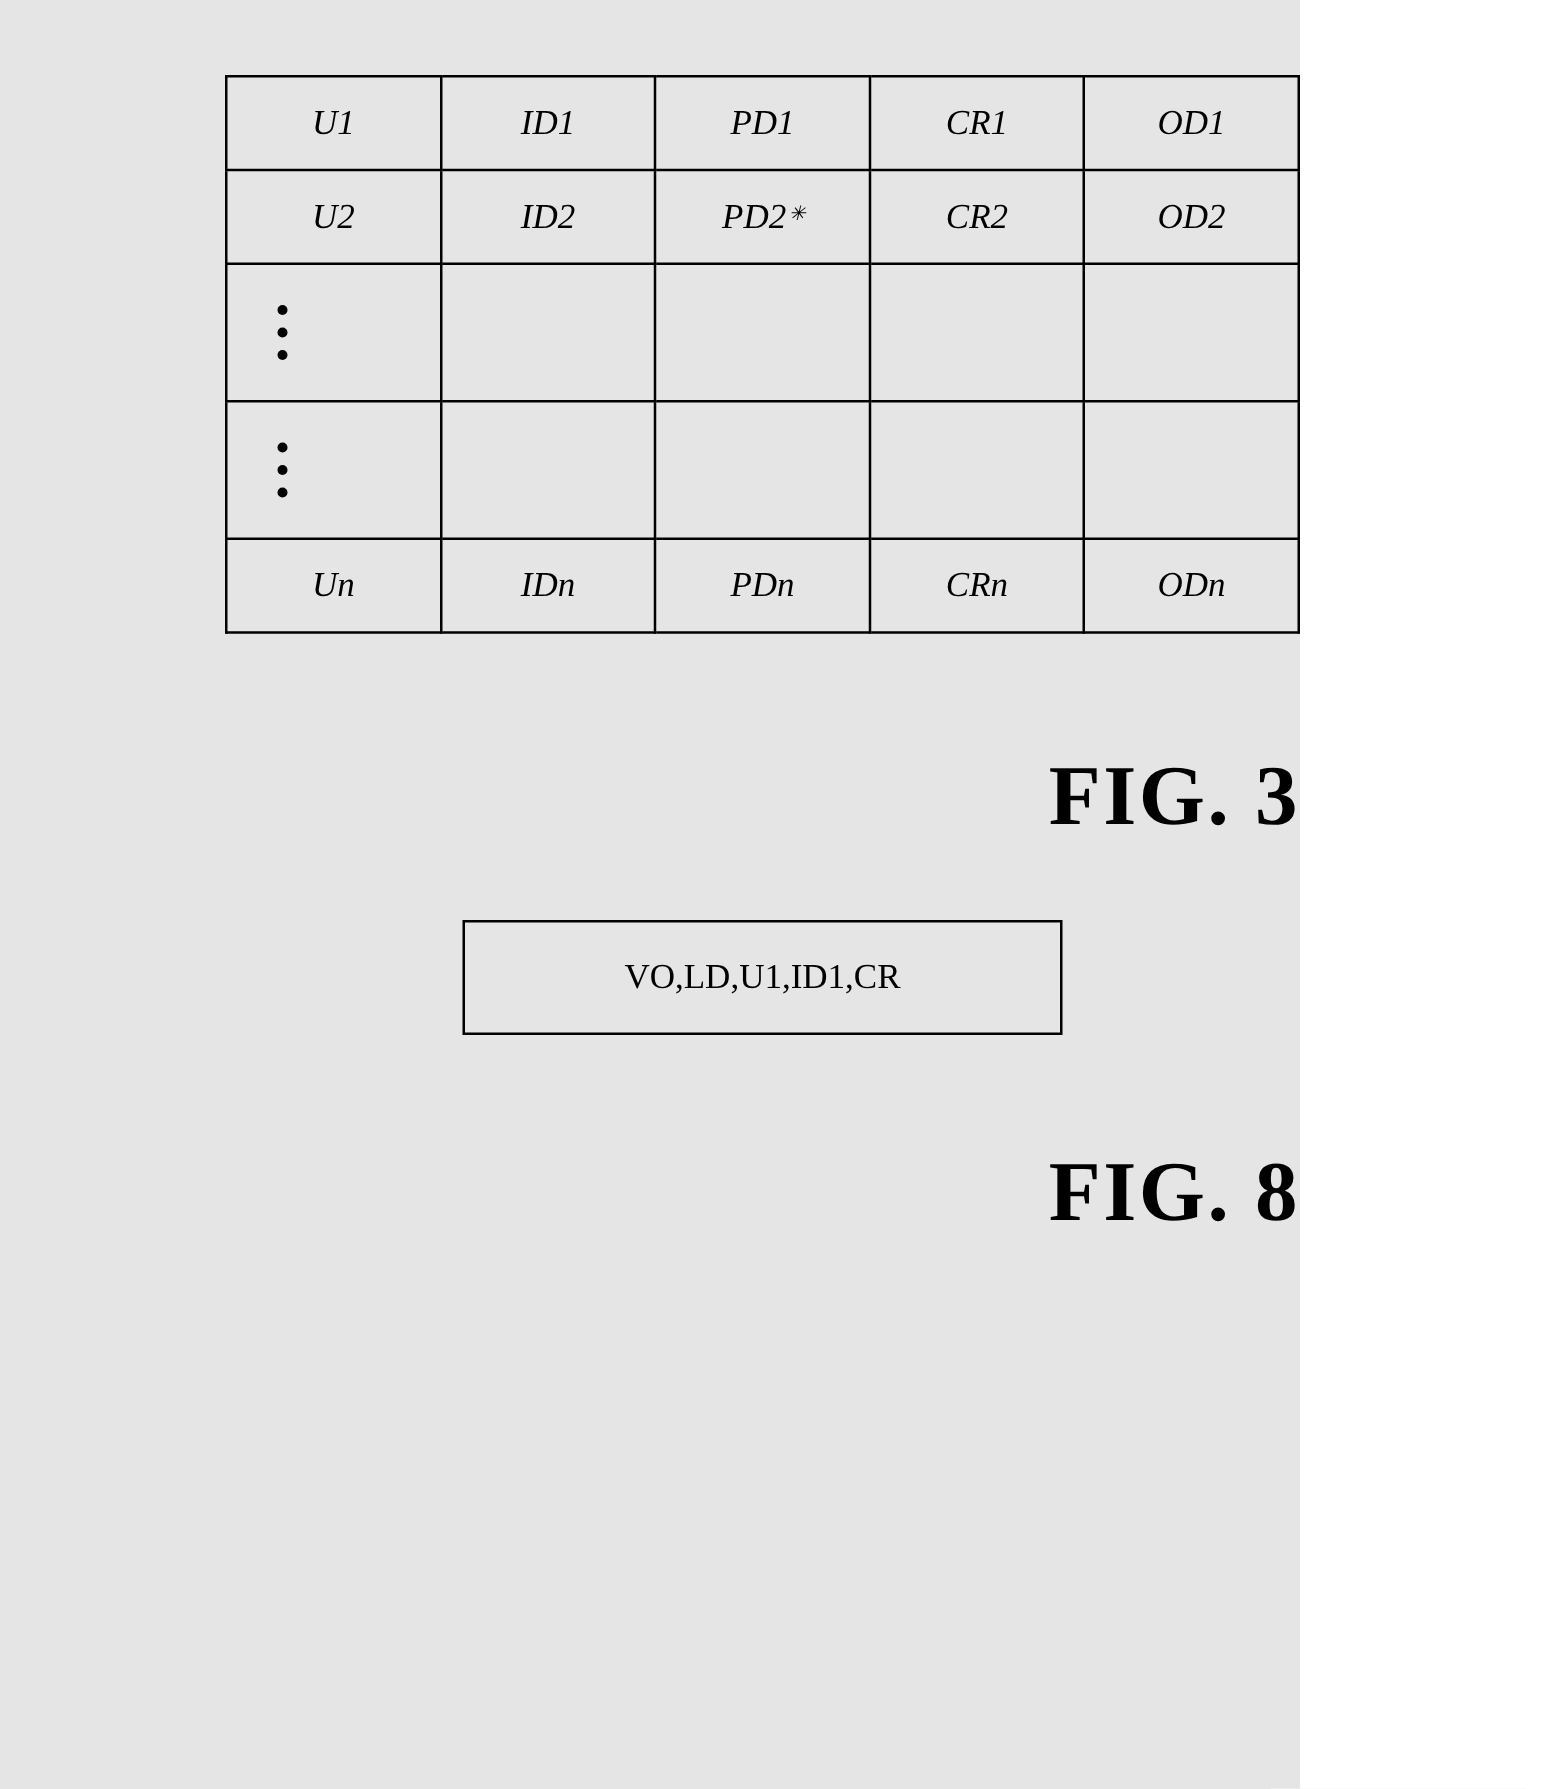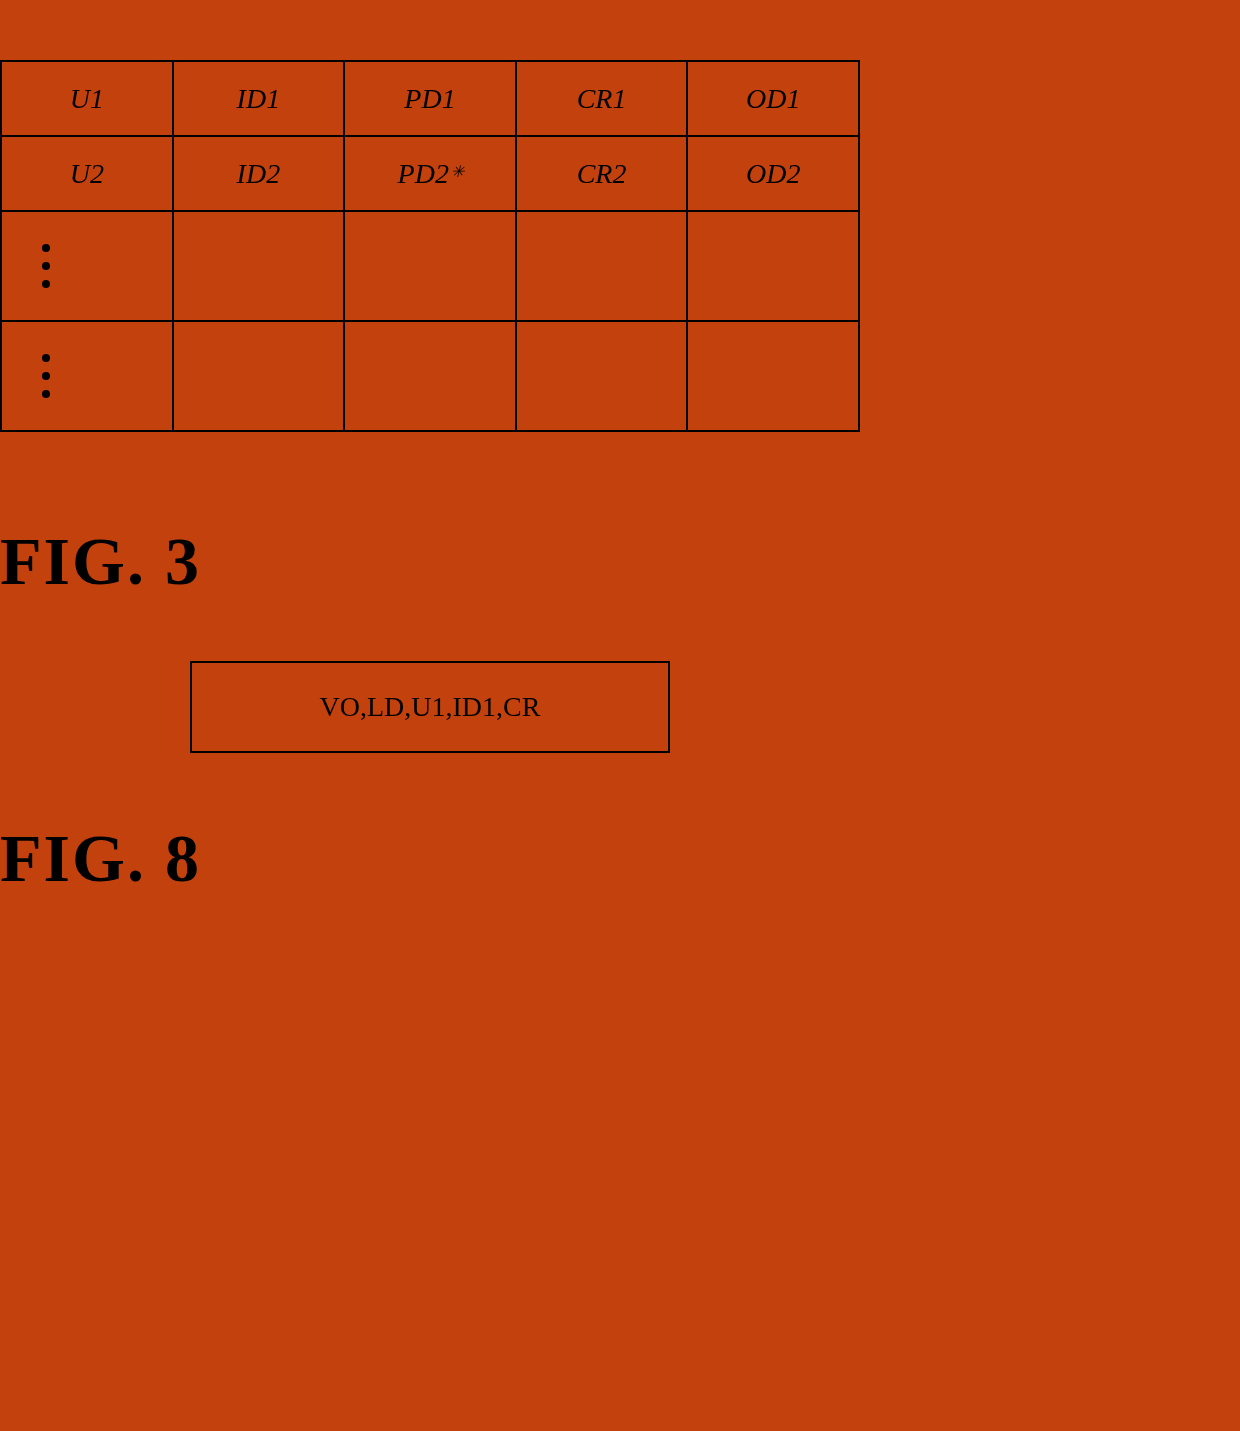--- a/index.html
+++ b/index.html
@@ -10,26 +10,26 @@
 
     body {
       background: #ffffff;
       font-family: 'Times New Roman', Times, serif;
       width: 1240px;
       min-height: 1431px;
       position: relative;
     }
 
     .page-container {
-      width: 1240px;
+      width: 1040px;
       min-height: 1431px;
-      background: #c2410c;
+      background: #e5e5e5;
       display: flex;
       flex-direction: column;
-      align-items: flex-start;
+      align-items: flex-end;
       padding-top: 60px;
     }
 
     
     .table-section {
       width: 860px;
       margin-bottom: 60px;
     }
 
     .data-table {
@@ -87,21 +87,21 @@
       margin-bottom: 60px;
       letter-spacing: 2px;
     }
 
     
     .box-section {
       width: 860px;
       display: flex;
       flex-direction: column;
       align-items: center;
-      margin-bottom: 36px;
+      margin-bottom: 56px;
     }
 
     .record-box {
       border: 2.5px solid #000;
       padding: 28px 80px;
       font-size: 28px;
       font-family: 'Times New Roman', Times, serif;
       text-align: center;
       min-width: 480px;
     }
@@ -166,20 +166,27 @@
               <span class="dot"></span>
               <span class="dot"></span>
             </div>
           </td>
           <td></td>
           <td></td>
           <td></td>
           <td></td>
         </tr>
 
+        <tr>
+          <td>Un</td>
+          <td>IDn</td>
+          <td>PDn</td>
+          <td>CRn</td>
+          <td>ODn</td>
+        </tr>
       </tbody>
     </table>
   </div>
 
   <div class="fig-label">FIG. 3</div>
 
   <div class="box-section">
     <div class="record-box">
       <span>VO,LD,U1,ID1,CR</span>
     </div>

